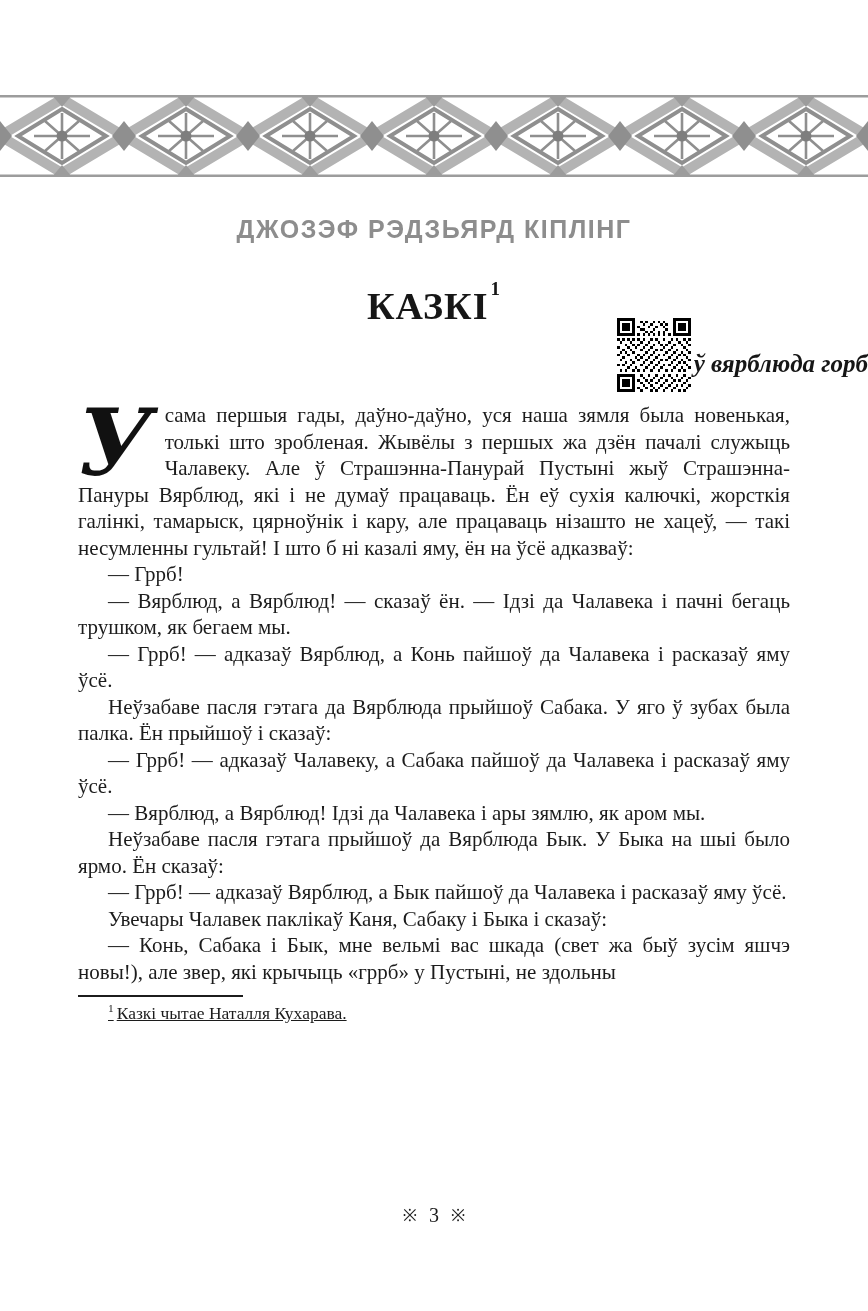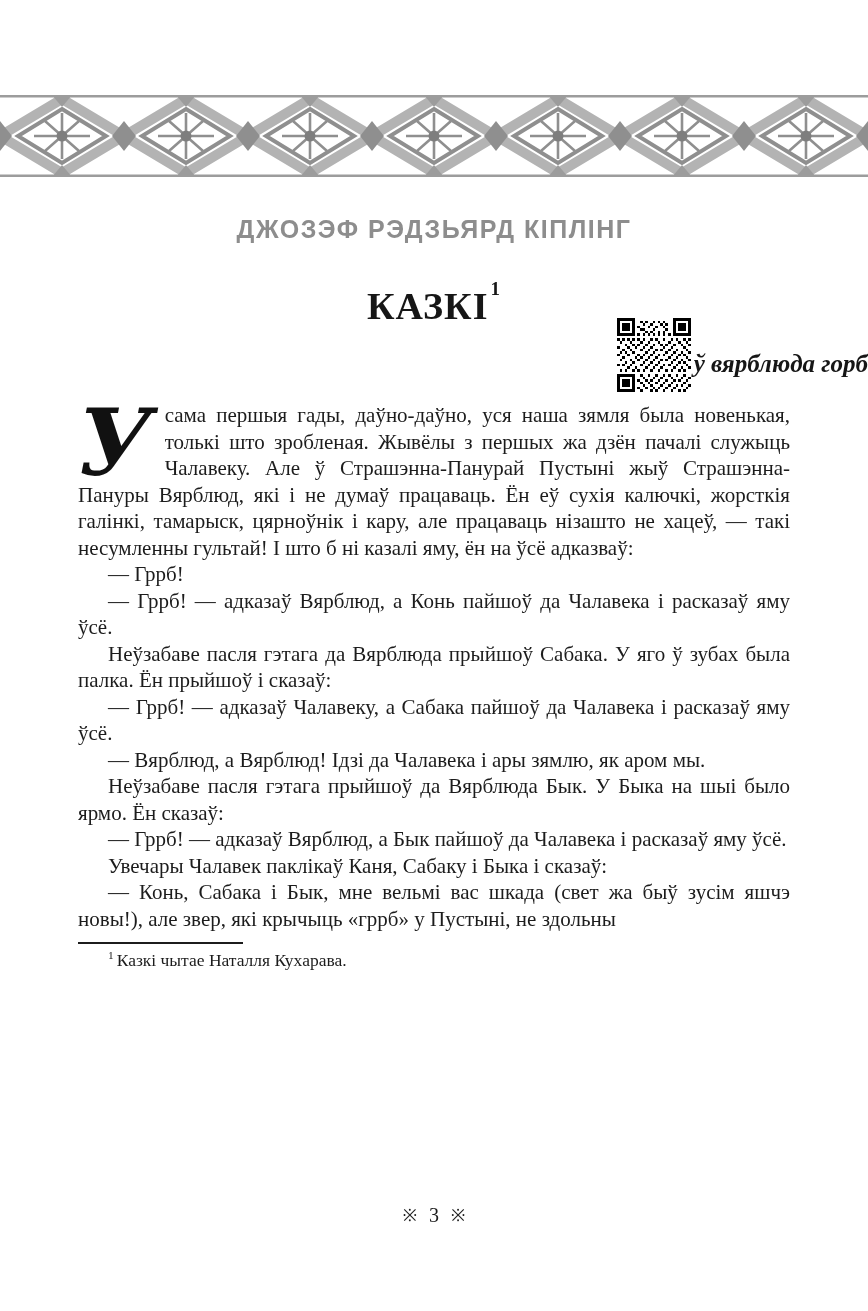--- a/index.html
+++ b/index.html
@@ -19,21 +19,21 @@
   .qr{position:absolute;top:318px;left:617px;}
   .body{margin:24px 78px 0 78px;
         font-family:"Liberation Serif","DejaVu Serif",serif;
         font-size:21px;line-height:26.5px;text-align:justify;color:#1c1c1c;}
   .body p{margin:0;text-indent:30px;}
   .body p.first{text-indent:0;}
   .dropcap{float:left;font-family:"DejaVu Serif","Liberation Serif",serif;
            font-style:italic;font-weight:700;font-size:92px;line-height:74px;
            margin:4px 12px -6px 0;color:#111111;}
   .footnote-area{margin:10px 78px 0 78px;
-                 font-family:"Liberation Serif","DejaVu Serif",serif;}
+                 font-family:"Liberation Serif","DejaVu Serif",serif;text-decoration:underline;}
   .footnote-rule{width:165px;border-top:2px solid #1c1c1c;margin-bottom:5px;}
   .footnote{font-size:17.5px;text-indent:30px;color:#1c1c1c;}
   .footnote sup{font-size:0.65em;vertical-align:super;margin-right:3px;}
   .pageno{position:absolute;left:0;right:0;bottom:84px;text-align:center;
           font-family:"Liberation Serif","DejaVu Serif",serif;
           font-size:20px;color:#1c1c1c;}
   .pageno .num{margin:0 12px;}
   .pageno .orn{font-size:17px;position:relative;top:-1px;}
 </style>
 </head>
@@ -79,20 +79,21 @@
       <rect x="0" y="22" width="7" height="7"></rect>
         <rect x="1" y="23" width="5" height="5" fill="#ffffff"></rect>
         <rect x="2" y="24" width="3" height="3"></rect>
       <path d="M9 1h1v1h-1zM11 1h1v1h-1zM14 1h1v1h-1zM16 1h1v1h-1zM18 1h1v1h-1zM10 2h1v1h-1zM13 2h1v1h-1zM17 2h1v1h-1zM19 2h1v1h-1zM8 3h1v1h-1zM12 3h1v1h-1zM15 3h1v1h-1zM18 3h1v1h-1zM9 4h1v1h-1zM10 4h1v1h-1zM14 4h1v1h-1zM19 4h1v1h-1zM11 5h1v1h-1zM13 5h1v1h-1zM16 5h1v1h-1zM18 5h1v1h-1zM8 6h1v1h-1zM10 6h1v1h-1zM12 6h1v1h-1zM14 6h1v1h-1zM16 6h1v1h-1zM18 6h1v1h-1zM20 6h1v1h-1zM0 8h1v1h-1zM2 8h1v1h-1zM4 8h1v1h-1zM6 8h1v1h-1zM8 8h1v1h-1zM10 8h1v1h-1zM13 8h1v1h-1zM15 8h1v1h-1zM18 8h1v1h-1zM21 8h1v1h-1zM23 8h1v1h-1zM26 8h1v1h-1zM28 8h1v1h-1zM1 9h1v1h-1zM5 9h1v1h-1zM9 9h1v1h-1zM12 9h1v1h-1zM16 9h1v1h-1zM20 9h1v1h-1zM24 9h1v1h-1zM27 9h1v1h-1zM3 10h1v1h-1zM6 10h1v1h-1zM8 10h1v1h-1zM11 10h1v1h-1zM14 10h1v1h-1zM17 10h1v1h-1zM19 10h1v1h-1zM22 10h1v1h-1zM25 10h1v1h-1zM28 10h1v1h-1zM0 11h1v1h-1zM4 11h1v1h-1zM7 11h1v1h-1zM10 11h1v1h-1zM13 11h1v1h-1zM18 11h1v1h-1zM21 11h1v1h-1zM26 11h1v1h-1zM2 12h1v1h-1zM5 12h1v1h-1zM9 12h1v1h-1zM12 12h1v1h-1zM15 12h1v1h-1zM17 12h1v1h-1zM20 12h1v1h-1zM23 12h1v1h-1zM27 12h1v1h-1zM1 13h1v1h-1zM3 13h1v1h-1zM6 13h1v1h-1zM11 13h1v1h-1zM14 13h1v1h-1zM19 13h1v1h-1zM22 13h1v1h-1zM25 13h1v1h-1zM28 13h1v1h-1zM0 14h1v1h-1zM4 14h1v1h-1zM8 14h1v1h-1zM10 14h1v1h-1zM13 14h1v1h-1zM16 14h1v1h-1zM18 14h1v1h-1zM21 14h1v1h-1zM24 14h1v1h-1zM26 14h1v1h-1zM2 15h1v1h-1zM7 15h1v1h-1zM9 15h1v1h-1zM12 15h1v1h-1zM15 15h1v1h-1zM20 15h1v1h-1zM23 15h1v1h-1zM27 15h1v1h-1zM1 16h1v1h-1zM5 16h1v1h-1zM8 16h1v1h-1zM11 16h1v1h-1zM14 16h1v1h-1zM17 16h1v1h-1zM19 16h1v1h-1zM22 16h1v1h-1zM25 16h1v1h-1zM28 16h1v1h-1zM3 17h1v1h-1zM6 17h1v1h-1zM10 17h1v1h-1zM13 17h1v1h-1zM16 17h1v1h-1zM21 17h1v1h-1zM24 17h1v1h-1zM26 17h1v1h-1zM0 18h1v1h-1zM2 18h1v1h-1zM5 18h1v1h-1zM9 18h1v1h-1zM12 18h1v1h-1zM15 18h1v1h-1zM18 18h1v1h-1zM20 18h1v1h-1zM23 18h1v1h-1zM27 18h1v1h-1zM4 19h1v1h-1zM7 19h1v1h-1zM11 19h1v1h-1zM14 19h1v1h-1zM17 19h1v1h-1zM22 19h1v1h-1zM25 19h1v1h-1zM28 19h1v1h-1zM1 20h1v1h-1zM3 20h1v1h-1zM6 20h1v1h-1zM8 20h1v1h-1zM10 20h1v1h-1zM13 20h1v1h-1zM16 20h1v1h-1zM19 20h1v1h-1zM21 20h1v1h-1zM24 20h1v1h-1zM26 20h1v1h-1zM9 22h1v1h-1zM12 22h1v1h-1zM15 22h1v1h-1zM18 22h1v1h-1zM20 22h1v1h-1zM23 22h1v1h-1zM26 22h1v1h-1zM10 23h1v1h-1zM14 23h1v1h-1zM17 23h1v1h-1zM21 23h1v1h-1zM25 23h1v1h-1zM28 23h1v1h-1zM8 24h1v1h-1zM11 24h1v1h-1zM13 24h1v1h-1zM16 24h1v1h-1zM19 24h1v1h-1zM22 24h1v1h-1zM24 24h1v1h-1zM27 24h1v1h-1zM9 25h1v1h-1zM12 25h1v1h-1zM15 25h1v1h-1zM18 25h1v1h-1zM21 25h1v1h-1zM26 25h1v1h-1zM10 26h1v1h-1zM13 26h1v1h-1zM17 26h1v1h-1zM20 26h1v1h-1zM23 26h1v1h-1zM25 26h1v1h-1zM28 26h1v1h-1zM8 27h1v1h-1zM11 27h1v1h-1zM14 27h1v1h-1zM16 27h1v1h-1zM19 27h1v1h-1zM22 27h1v1h-1zM27 27h1v1h-1zM9 28h1v1h-1zM13 28h1v1h-1zM15 28h1v1h-1zM18 28h1v1h-1zM21 28h1v1h-1zM24 28h1v1h-1zM26 28h1v1h-1z"></path>
     </g>
   </svg>
 
   <div class="body">
       <p class="para first"><span class="dropcap">У</span>сама першыя гады, даўно-даўно, уся наша зямля была новенькая, толькі што зробленая. Жывёлы з першых жа дзён пачалі служыць Чалавеку. Але ў Страшэнна-Панурай Пустыні жыў Страшэнна-Пануры Вярблюд, які і не думаў працаваць. Ён еў сухія калючкі, жорсткія галінкі, тамарыск, цярноўнік і кару, але працаваць нізашто не хацеў, — такі несумленны гультай! І што б ні казалі яму, ён на ўсё адказваў:</p>
       <p class="para">— Гррб!</p>
+      <p class="para">— Вярблюд, а Вярблюд! — сказаў ён. — Ідзі да Чалавека і пачні бегаць трушком, як бегаем мы.</p>
       <p class="para">— Гррб! — адказаў Вярблюд, а Конь пайшоў да Чалавека і расказаў яму ўсё.</p>
       <p class="para">Неўзабаве пасля гэтага да Вярблюда прыйшоў Сабака. У яго ў зубах была палка. Ён прыйшоў і сказаў:</p>
       <p class="para">— Гррб! — адказаў Чалавеку, а Сабака пайшоў да Чалавека і расказаў яму ўсё.</p>
       <p class="para">— Вярблюд, а Вярблюд! Ідзі да Чалавека і ары зямлю, як аром мы.</p>
       <p class="para">Неўзабаве пасля гэтага прыйшоў да Вярблюда Бык. У Быка на шыі было ярмо. Ён сказаў:</p>
       <p class="para">— Гррб! — адказаў Вярблюд, а Бык пайшоў да Чалавека і расказаў яму ўсё.</p>
       <p class="para">Увечары Чалавек паклікаў Каня, Сабаку і Быка і сказаў:</p>
       <p class="para">— Конь, Сабака і Бык, мне вельмі вас шкада (свет жа быў зусім яшчэ новы!), але звер, які крычыць «гррб» у Пустыні, не здольны</p>
     </div>
 

